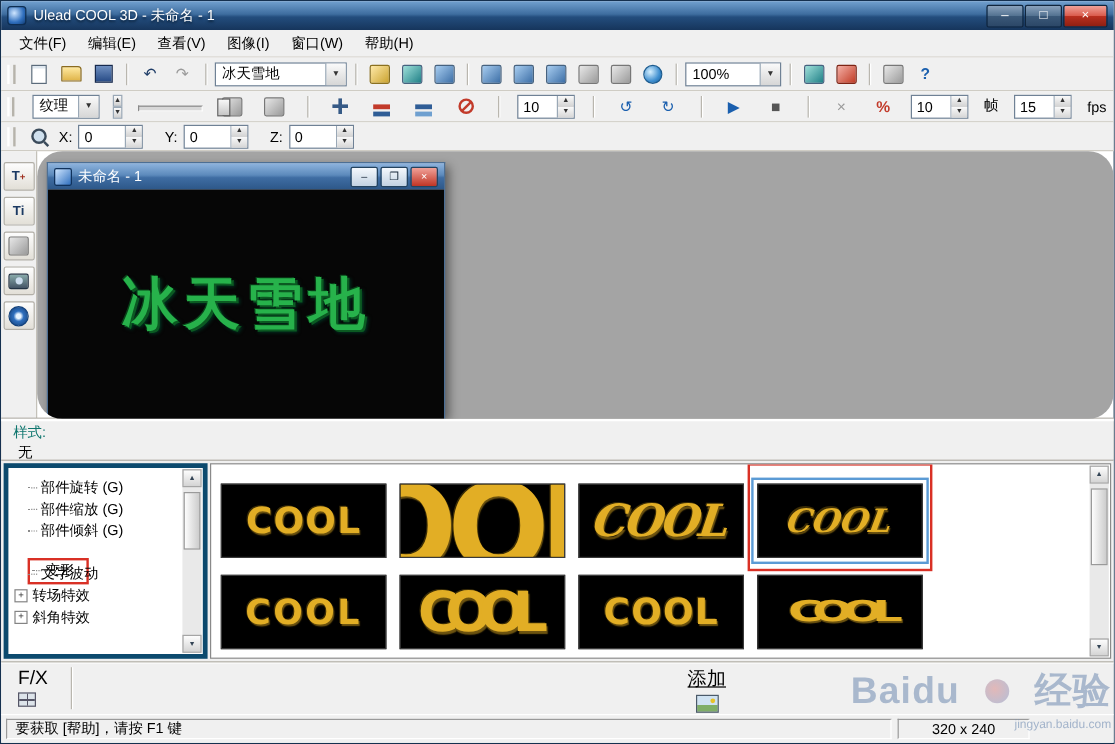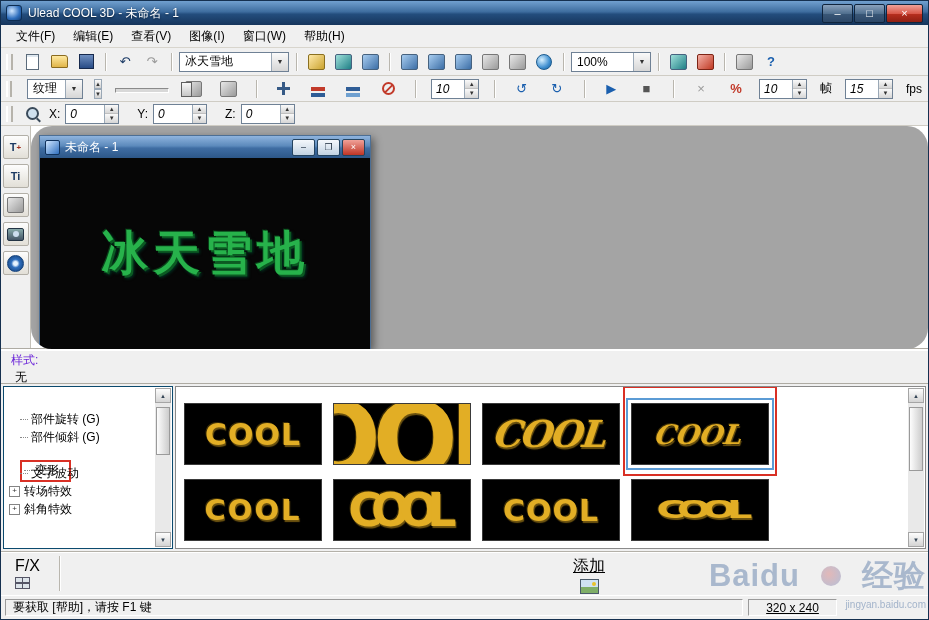--- a/index.html
+++ b/index.html
@@ -67,21 +67,21 @@
     linear-gradient(transparent 45%, #556 45%, #556 58%, transparent 58%), #dde4ea; }
   .ico-lens { width:13px; height:13px; border-radius:50%; border:2px solid #3a4a5a; box-sizing:border-box; position:relative; background:#cfe0ee; }
   .ico-lens::after { content:""; position:absolute; right:-4px; bottom:-3px; width:5px; height:2px; background:#3a4a5a; transform:rotate(45deg); }
 
   .combo { height:20px; background:#fff; border:1px solid #6f8195; display:flex; align-items:center; box-sizing:border-box; }
   .combo-val { padding:0 5px; flex:1; white-space:nowrap; }
   .combo-btn { width:16px; align-self:stretch; background:linear-gradient(#fafafa,#d6d6d6); border-left:1px solid #9aa8b6;
     display:flex; align-items:center; justify-content:center; font-size:7px; color:#333; }
 
   .spin { height:20px; background:#fff; border:1px solid #6f8195; display:flex; box-sizing:border-box; }
-  .spin-val { min-width:24px; padding:0 4px; display:flex; align-items:center;font-style:italic; }
+  .spin-val { min-width:24px; padding:0 4px; display:flex; align-items:center; }
   .spin-btns { width:13px; display:flex; flex-direction:column; border-left:1px solid #9aa8b6; }
   .spin-btns span { flex:1; font-size:6px; line-height:1; display:flex; align-items:center; justify-content:center;
     background:linear-gradient(#fafafa,#d6d6d6); color:#333; border-bottom:1px solid #c0c0c0; }
   .spin-btns span:last-child { border-bottom:none; }
   .mini-spin { width:13px; height:20px; display:flex; flex-direction:column; }
   .mini-spin span { flex:1; font-size:6px; display:flex; align-items:center; justify-content:center;
     background:linear-gradient(#fafafa,#d0d0d0); border:1px solid #9aa8b6; color:#333; }
 
   .slider { position:relative; width:92px; height:20px; }
   .slider-track { position:absolute; left:2px; right:2px; top:9px; height:3px; background:#d8d8d8;
@@ -117,28 +117,28 @@
     display:flex; align-items:center; justify-content:center; background:linear-gradient(#f4f8fc,#c2d2e2); }
   .cwc.close { background:linear-gradient(#f0a198,#c03525); color:#fff; }
   .canvas { flex:1; background:#060606; display:flex; align-items:center; justify-content:center; overflow:hidden; }
   .canvas-text { color:#27b24b; font-size:47px; font-weight:bold; letter-spacing:5px;
     font-family:"DejaVu Sans","Liberation Sans",sans-serif;
     text-shadow:2px 2px 0 #0b5a22, -1px -1px 0 #084018, 3px 3px 3px #032; }
 
   
   .style-panel { height:34px; flex:0 0 34px; background:#f0f0f0; border-top:1px solid #fff;
     box-shadow:inset 0 1px 0 #fff, 0 -1px 0 #aeaba3; padding:2px 10px; box-sizing:border-box; }
-  .style-label { color:#6d28d9; }
+  .style-label { color:#0f766e; }
   .style-value { padding-left:4px; }
 
   
   .bottom-panel { height:167px; flex:0 0 167px; background:#f0f0f0; border-top:1px solid #aeaba3;
     display:flex; position:relative; }
   .tree-panel { width:170px; flex:0 0 170px; margin:2px 1px 2px 2px; background:#fff;
-    border:1px solid #0c4a6e; position:relative; padding:23px 18px 0 4px; box-sizing:border-box; }
+    border:4px solid #0c4a6e; position:relative; padding:7px 18px 0 4px; box-sizing:border-box; }
   .tree-item { height:18px; display:flex; align-items:center; white-space:nowrap; }
   .tree-item.leaf { padding-left:12px; }
   .tree-dash { width:8px; border-top:1px dotted #8a8a8a; margin-right:3px; }
   .tree-box { width:9px; height:9px; border:1px solid #848484; margin:0 4px 0 1px; font-size:8px; line-height:7px;
     text-align:center; color:#333; background:#fff; flex:0 0 9px; }
   .annot-tree { border:2px solid #d93025; padding:0 10px 1px 2px; display:inline-flex; align-items:center;margin-top:32px; }
 
   .vscroll { position:absolute; right:1px; top:1px; bottom:1px; width:16px; background:#e9e9e9;
     display:flex; flex-direction:column; }
   .scroll-arrow { height:15px; flex:0 0 15px; background:linear-gradient(#fdfdfd,#d4d4d4);
@@ -171,21 +171,21 @@
   .fx-group { position:absolute; left:14px; top:5px; display:flex; flex-direction:column; align-items:flex-start; gap:2px; }
   .fx-sep { position:absolute; left:58px; top:4px; bottom:4px; width:1px; background:#b9b6ae; box-shadow:1px 0 0 #fff; }
   .add-group { position:absolute; left:572px; top:4px; display:flex; flex-direction:column; align-items:center; gap:2px;text-decoration:underline; }
 
   
   .statusbar { height:24px; flex:0 0 24px; background:#f0f0f0; border-top:1px solid #fff;
     display:flex; align-items:center; gap:5px; padding:0 4px; box-sizing:border-box; }
   .sunken { height:17px; border:1px solid; border-color:#9a9a9a #ffffff #ffffff #9a9a9a;
     display:flex; align-items:center; padding:0 7px; box-sizing:border-box; }
   .status-help { width:738px; }
-  .status-size { width:89px; justify-content:center;text-decoration:underline; }
+  .status-size { width:110px; justify-content:center; }
 
   
   .watermark { position:absolute; right:3px; bottom:10px; text-align:right; pointer-events:none; z-index:60; }
   .wm-row { display:flex; align-items:center; justify-content:flex-end; gap:20px; }
   .wm-brand { font-size:31px; font-weight:bold; color:rgba(126,150,184,.62); letter-spacing:1px; }
   .wm-paw { width:20px; height:20px; border-radius:50%; margin:0 1px;
     background:radial-gradient(circle at 40% 40%, rgba(200,80,80,.35), rgba(70,100,170,.35)); }
   .wm-url { font-size:10px; color:rgba(126,150,184,.68); margin-top:2px; }
 </style>
 </head>
@@ -424,20 +424,24 @@
   </div>
 
   <div class="bottom-panel">
     <div class="tree-panel">
       <div class="tree-item leaf">
         <span class="tree-dash"></span>
         <span>部件旋转 (G)</span>
       </div>
       <div class="tree-item leaf">
         <span class="tree-dash"></span>
+        <span>部件缩放 (G)</span>
+      </div>
+      <div class="tree-item leaf">
+        <span class="tree-dash"></span>
         <span>部件倾斜 (G)</span>
       </div>
       <div class="tree-item leaf">
         <span class="annot-tree">
           <span class="tree-dash"></span>
           <span>变形</span>
         </span>
       </div>
       <div class="tree-item leaf">
         <span class="tree-dash"></span>

